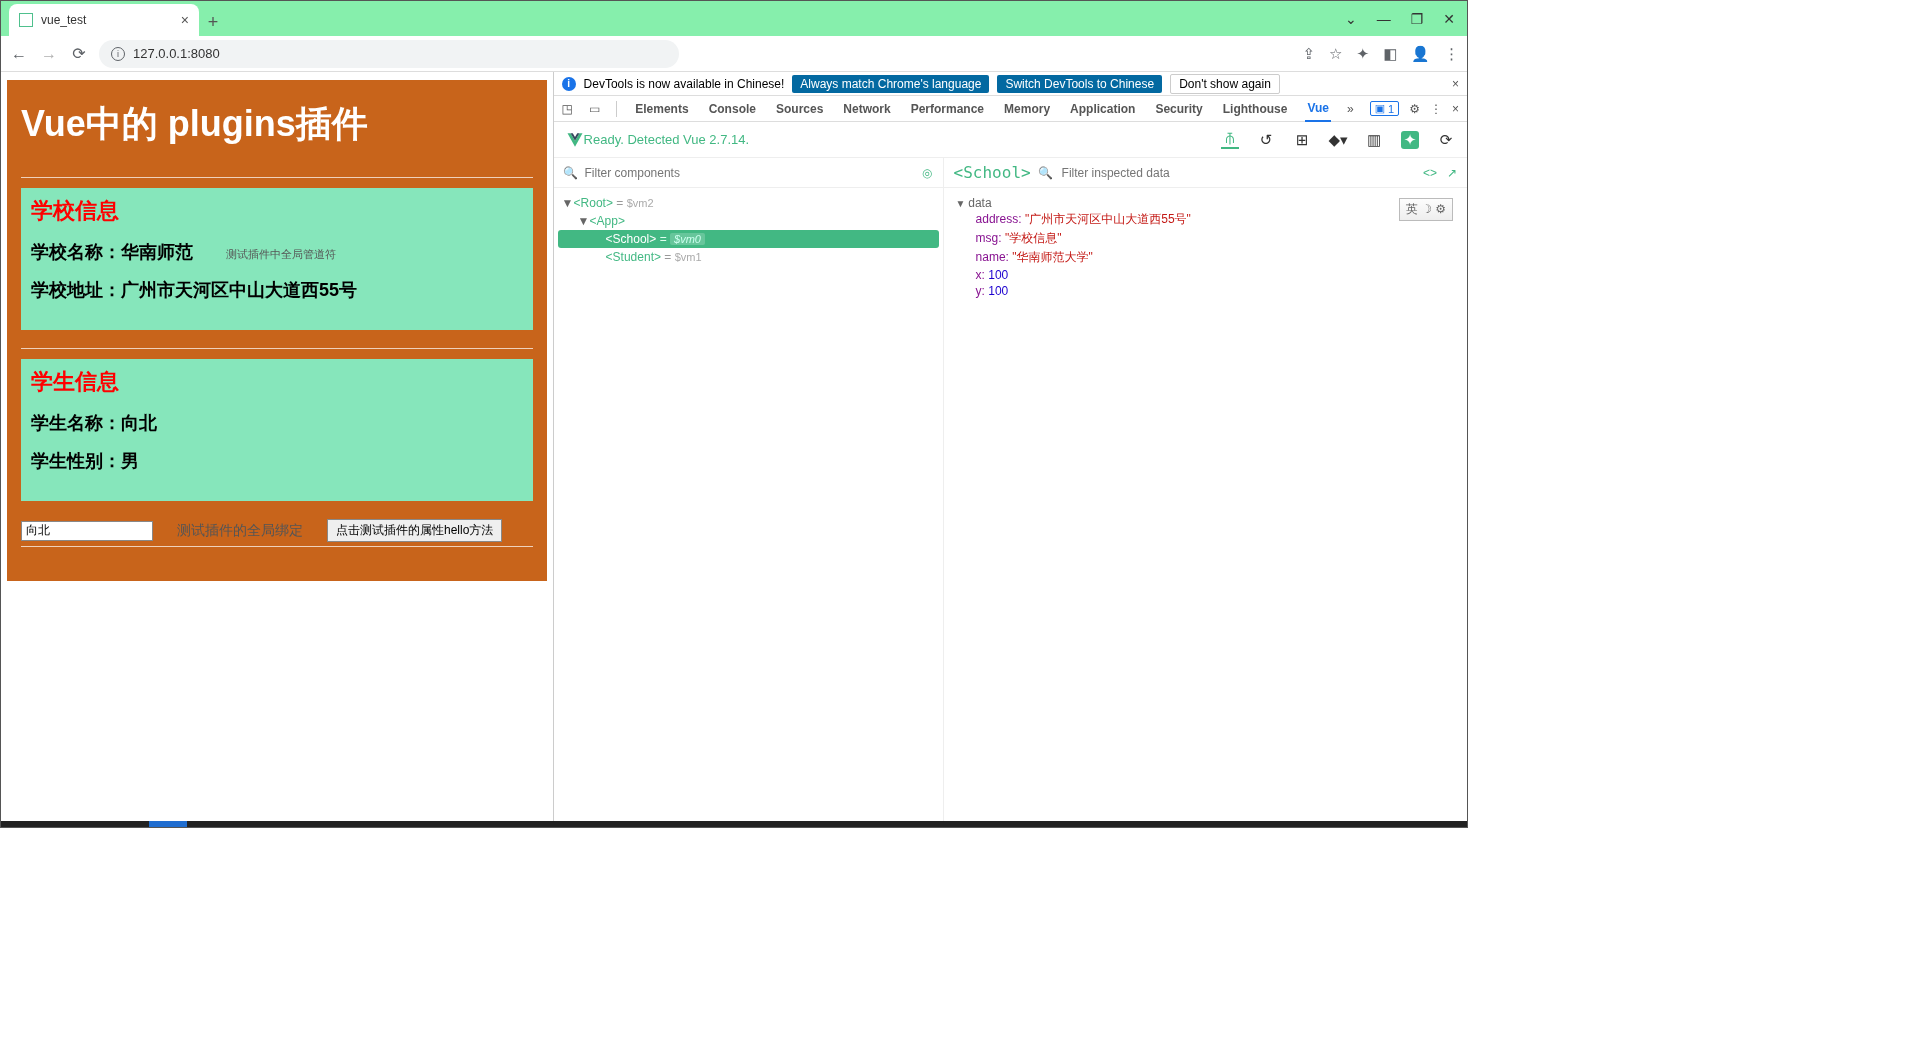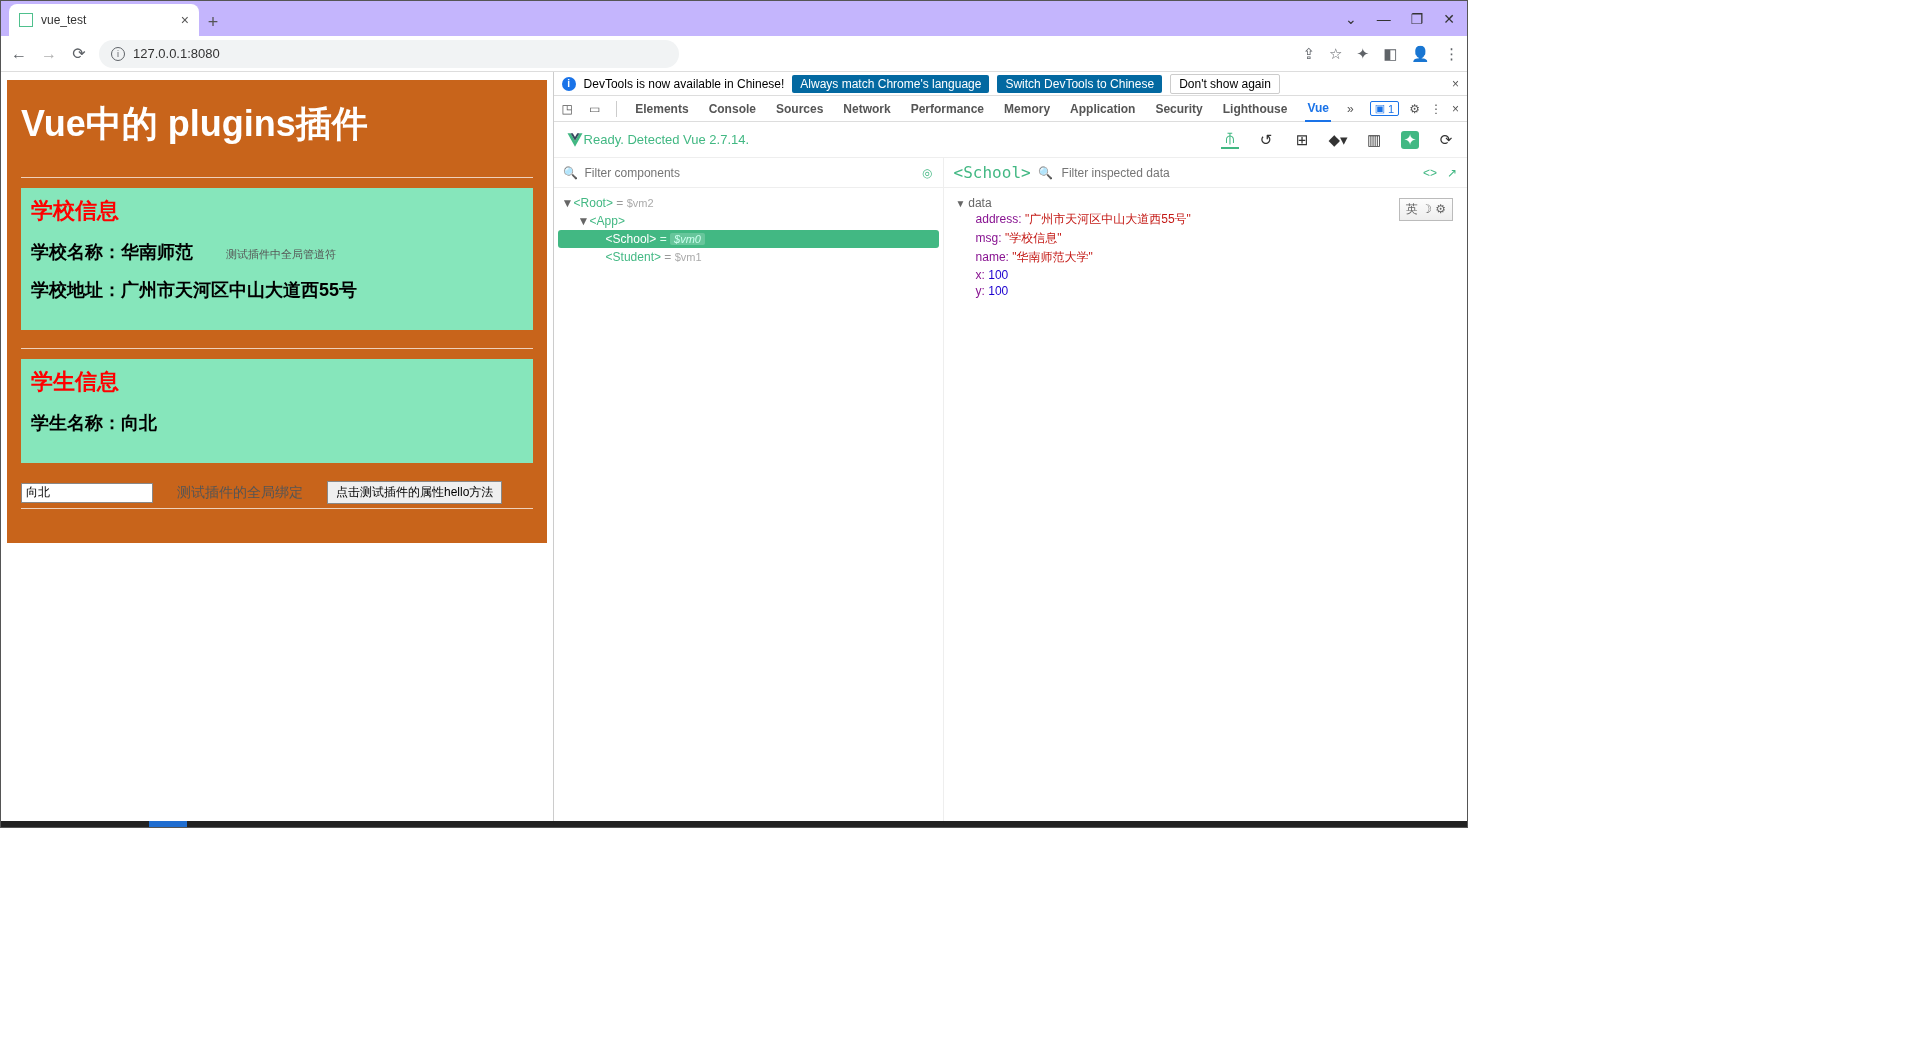--- a/index.html
+++ b/index.html
@@ -1,21 +1,21 @@
 <!DOCTYPE html>
 <html><head>
 <meta charset="utf-8">
 <style>
 * { margin: 0; padding: 0; box-sizing: border-box; font-family: Arial, "Microsoft YaHei", sans-serif; }
 html, body { width: 100%; height: 100%; background: #fff; }
 
 .screenshot { width: 1468px; height: 828px; position: relative; background: #fff; border: 1px solid #555; }
 
 
-.tab-strip { height: 35px; background: #c4b5fd; display: flex; align-items: flex-end; padding-left: 8px; }
+.tab-strip { height: 35px; background: #86efac; display: flex; align-items: flex-end; padding-left: 8px; }
 .tab { height: 32px; width: 190px; background: #fff; border-radius: 8px 8px 0 0; display: flex; align-items: center; padding: 0 10px; font-size: 12px; color: #333; gap: 8px; }
 .tab-favicon { width: 14px; height: 14px; border: 1px solid #4fc08d; display: inline-block; }
 .tab-close { margin-left: auto; font-size: 14px; color: #555; cursor: pointer; }
 .new-tab { width: 28px; height: 28px; display: flex; align-items: center; justify-content: center; font-size: 18px; color: #555; cursor: pointer; }
 .window-controls { position: absolute; right: 0; top: 0; height: 35px; display: flex; align-items: center; gap: 20px; padding: 0 12px; }
 .window-controls span { font-size: 14px; color: #333; cursor: pointer; }
 
 .address-bar { height: 36px; background: #fff; border-bottom: 1px solid #ddd; display: flex; align-items: center; padding: 0 8px; gap: 10px; }
 .nav-btn { width: 20px; height: 20px; display: flex; align-items: center; justify-content: center; color: #5f6368; font-size: 16px; cursor: pointer; }
 .nav-btn.disabled { color: #b0b0b0; }
@@ -154,20 +154,21 @@
             <span class="info-note">测试插件中全局管道符</span>
           </div>
           <div class="info-row">学校地址：广州市天河区中山大道西55号</div>
         </div>
 
         <hr>
 
         <div class="info-card">
           <div class="info-title">学生信息</div>
           <div class="info-row">学生名称：向北</div>
+          <div class="info-row">学生性别：男</div>
         </div>
 
         <div class="footer-row">
           <input type="text" value="向北" style="">
           <span class="note2">测试插件的全局绑定</span>
           <button>点击测试插件的属性hello方法</button>
         </div>
         <hr>
       </div>
     </div>

